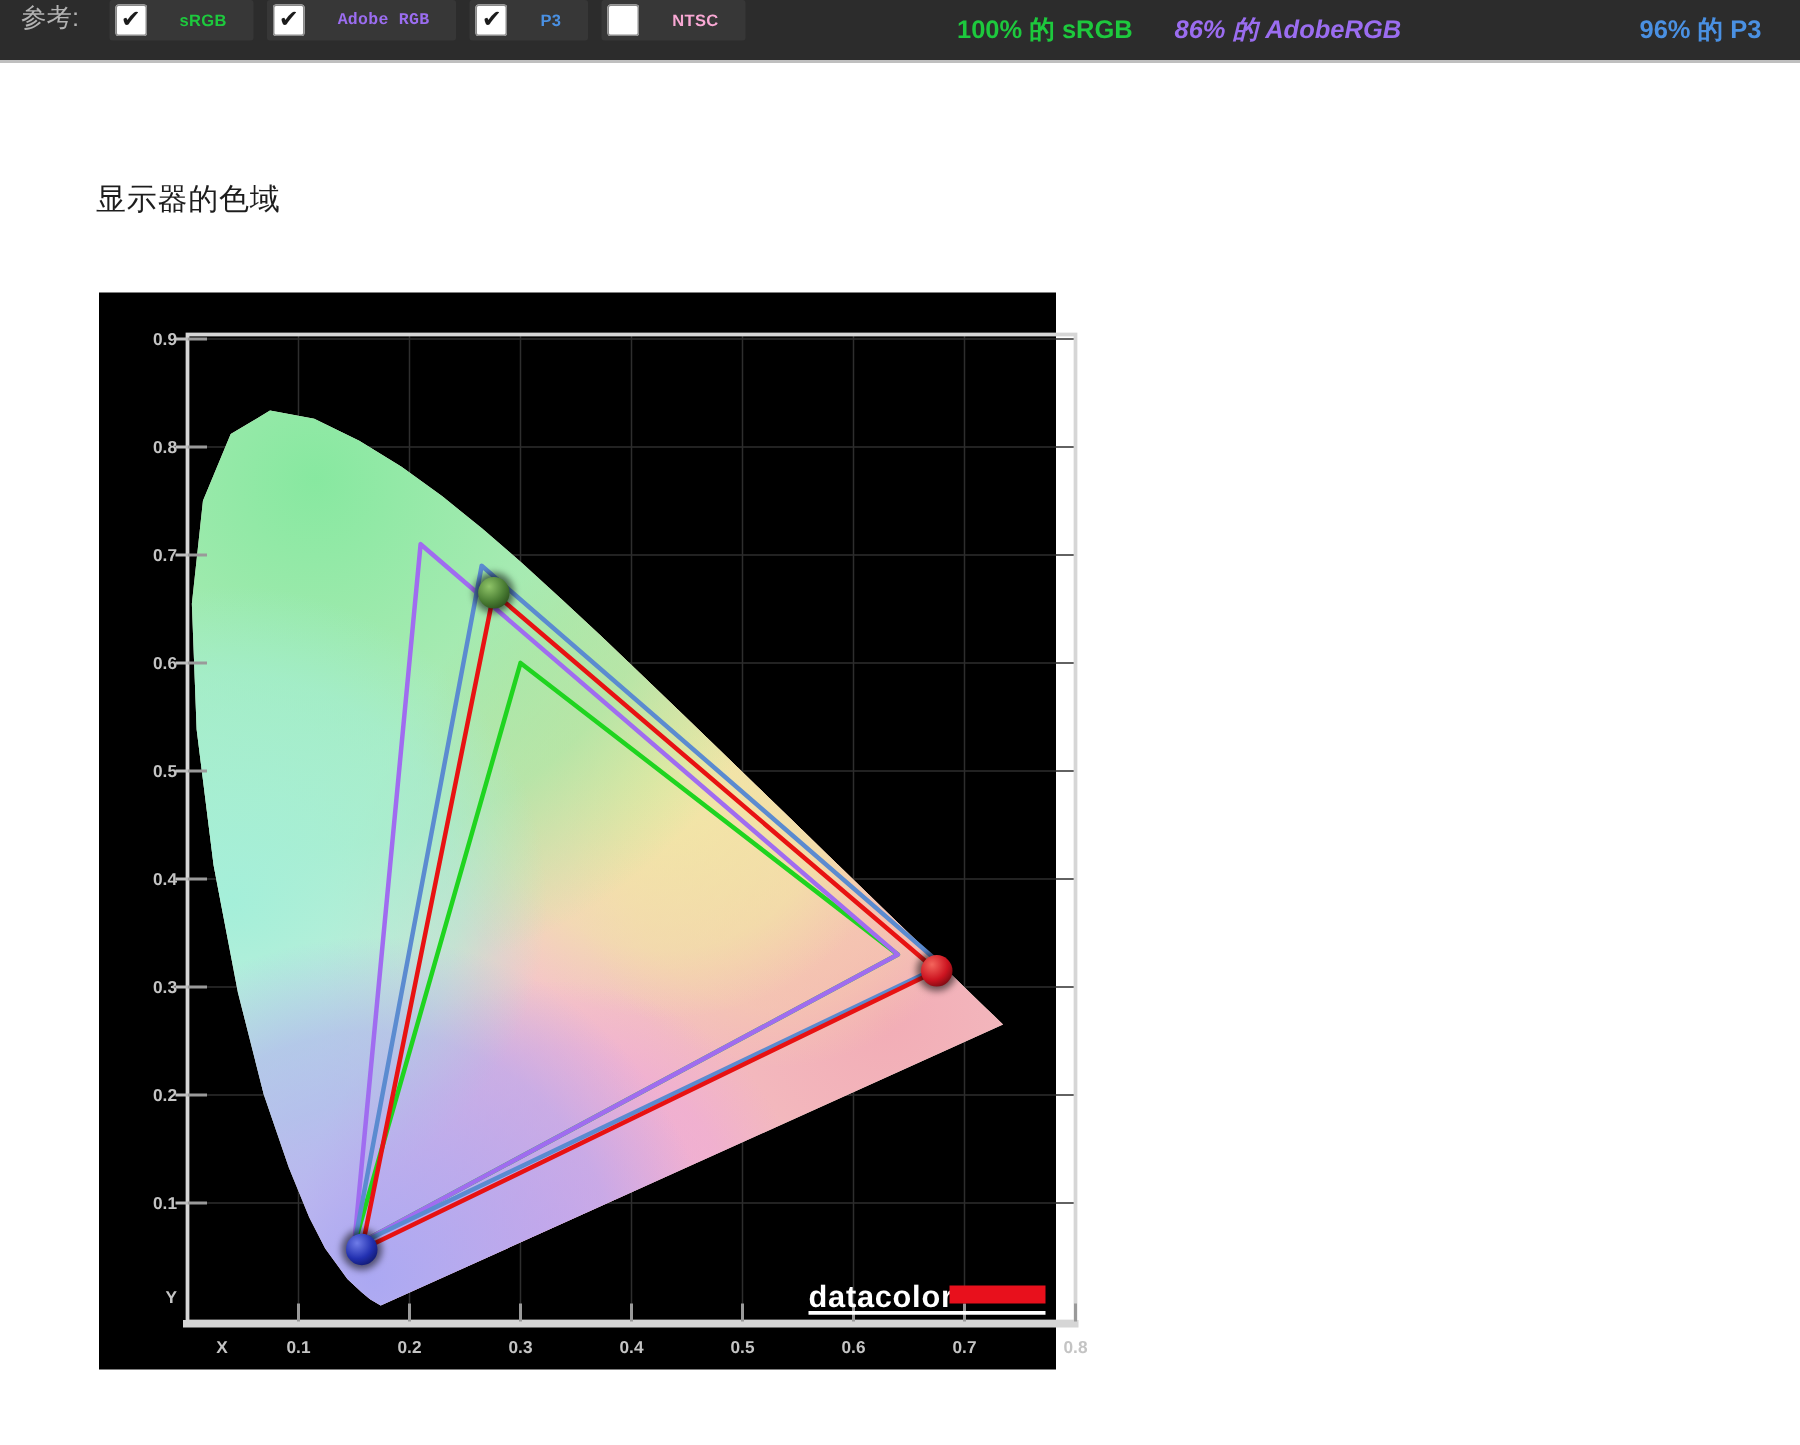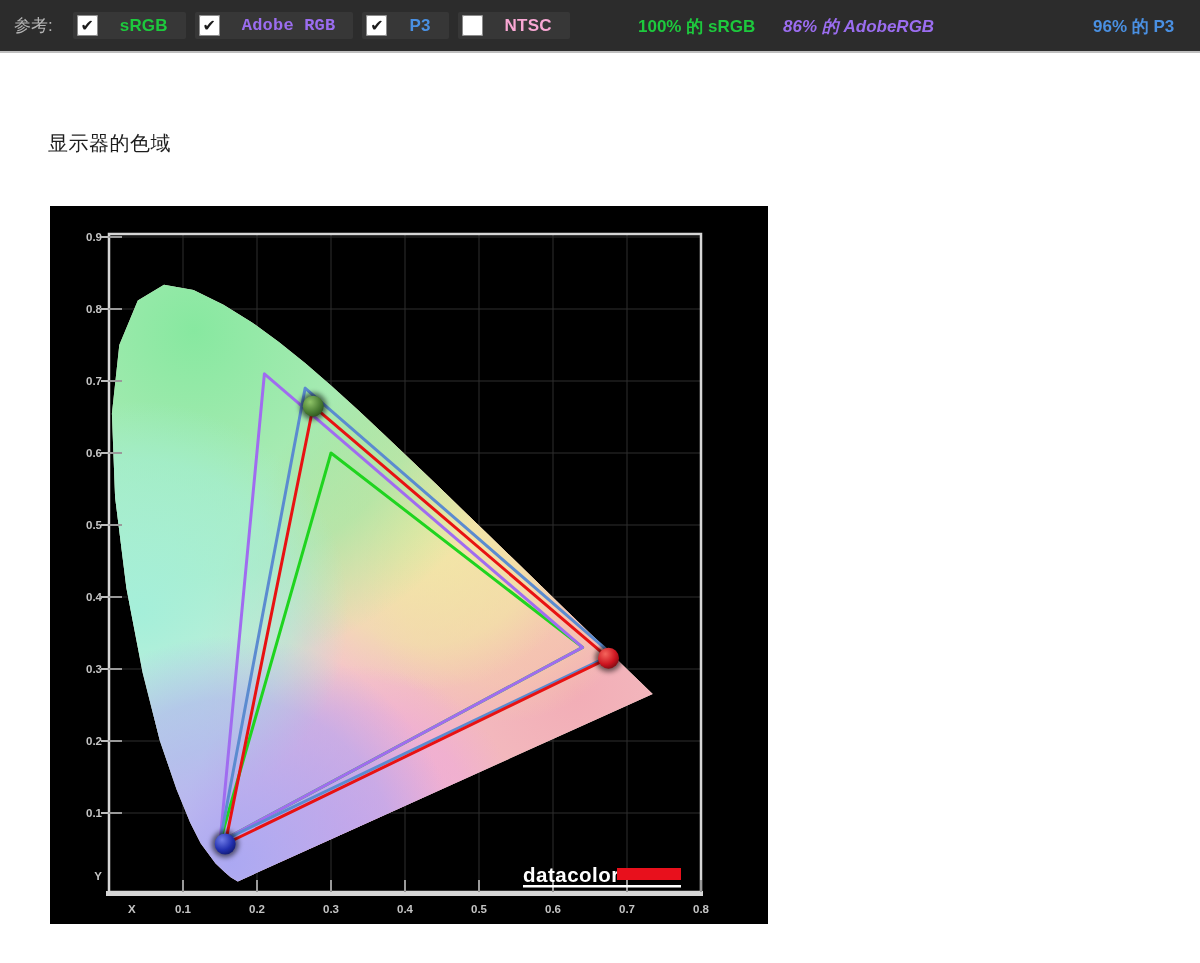--- a/index.html
+++ b/index.html
@@ -3,49 +3,49 @@
 <meta charset="utf-8">
 <style>
   html,body{margin:0;padding:0;}
   body{
     width:1200px;height:963px;background:#ffffff;
     font-family:"Liberation Sans","DejaVu Sans",sans-serif;
     overflow:hidden;position:relative;
   }
   
   .topbar{
-    position:relative;height:53px;background:#2c2c2c;
+    position:relative;height:42px;background:#2c2c2c;
     border-bottom:2px solid #bfbfbf;
-    display:flex;align-items:center;
+    display:flex;align-items:flex-start;
     padding-left:14px;box-sizing:border-box;
   }
   .ref-label{color:#b3b3b3;font-size:17px;margin-right:20px;}
   .cb-item{
     display:flex;align-items:center;
     background:rgba(255,255,255,0.055);
     padding:3px 4px;border-radius:2px;
     margin-right:9px;cursor:pointer;
   }
   .checkbox{
     width:21px;height:21px;background:#ffffff;border-radius:2px;
     display:flex;align-items:center;justify-content:center;
     font-size:16px;font-weight:bold;color:#1b1b1b;
     box-shadow:inset 0 0 0 1px #8a8a8a;line-height:1;
   }
-  .cb-label{font-size:17px;font-weight:600;margin-left:22px;margin-right:14px;letter-spacing:0.2px;}
+  .cb-label{font-size:11px;font-weight:600;margin-left:22px;margin-right:14px;letter-spacing:0.2px;}
   .stat{position:absolute;top:50%;transform:translateY(-50%);font-size:17px;font-weight:600;white-space:nowrap;}
   .stat-0{left:638px;}
   .stat-1{left:783px;font-style:italic;}
   .stat-2{left:1093px;}
   
-  .content{padding-left:48px;padding-top:77px;}
+  .content{padding-left:64px;padding-top:77px;}
   .page-title{margin:0;font-size:20px;font-weight:500;color:#1d1d1d;letter-spacing:0.5px;}
   .chart-panel{
     margin-top:49px;margin-left:2px;
-    width:718px;height:718px;background:#000000;
+    width:638px;height:718px;background:#000000;
   }
   svg text{font-family:"Liberation Sans","DejaVu Sans",sans-serif;}
 </style>
 </head>
 <body>
 
 <div class="topbar">
   <span class="ref-label">参考:</span>
 
   <label class="cb-item">

